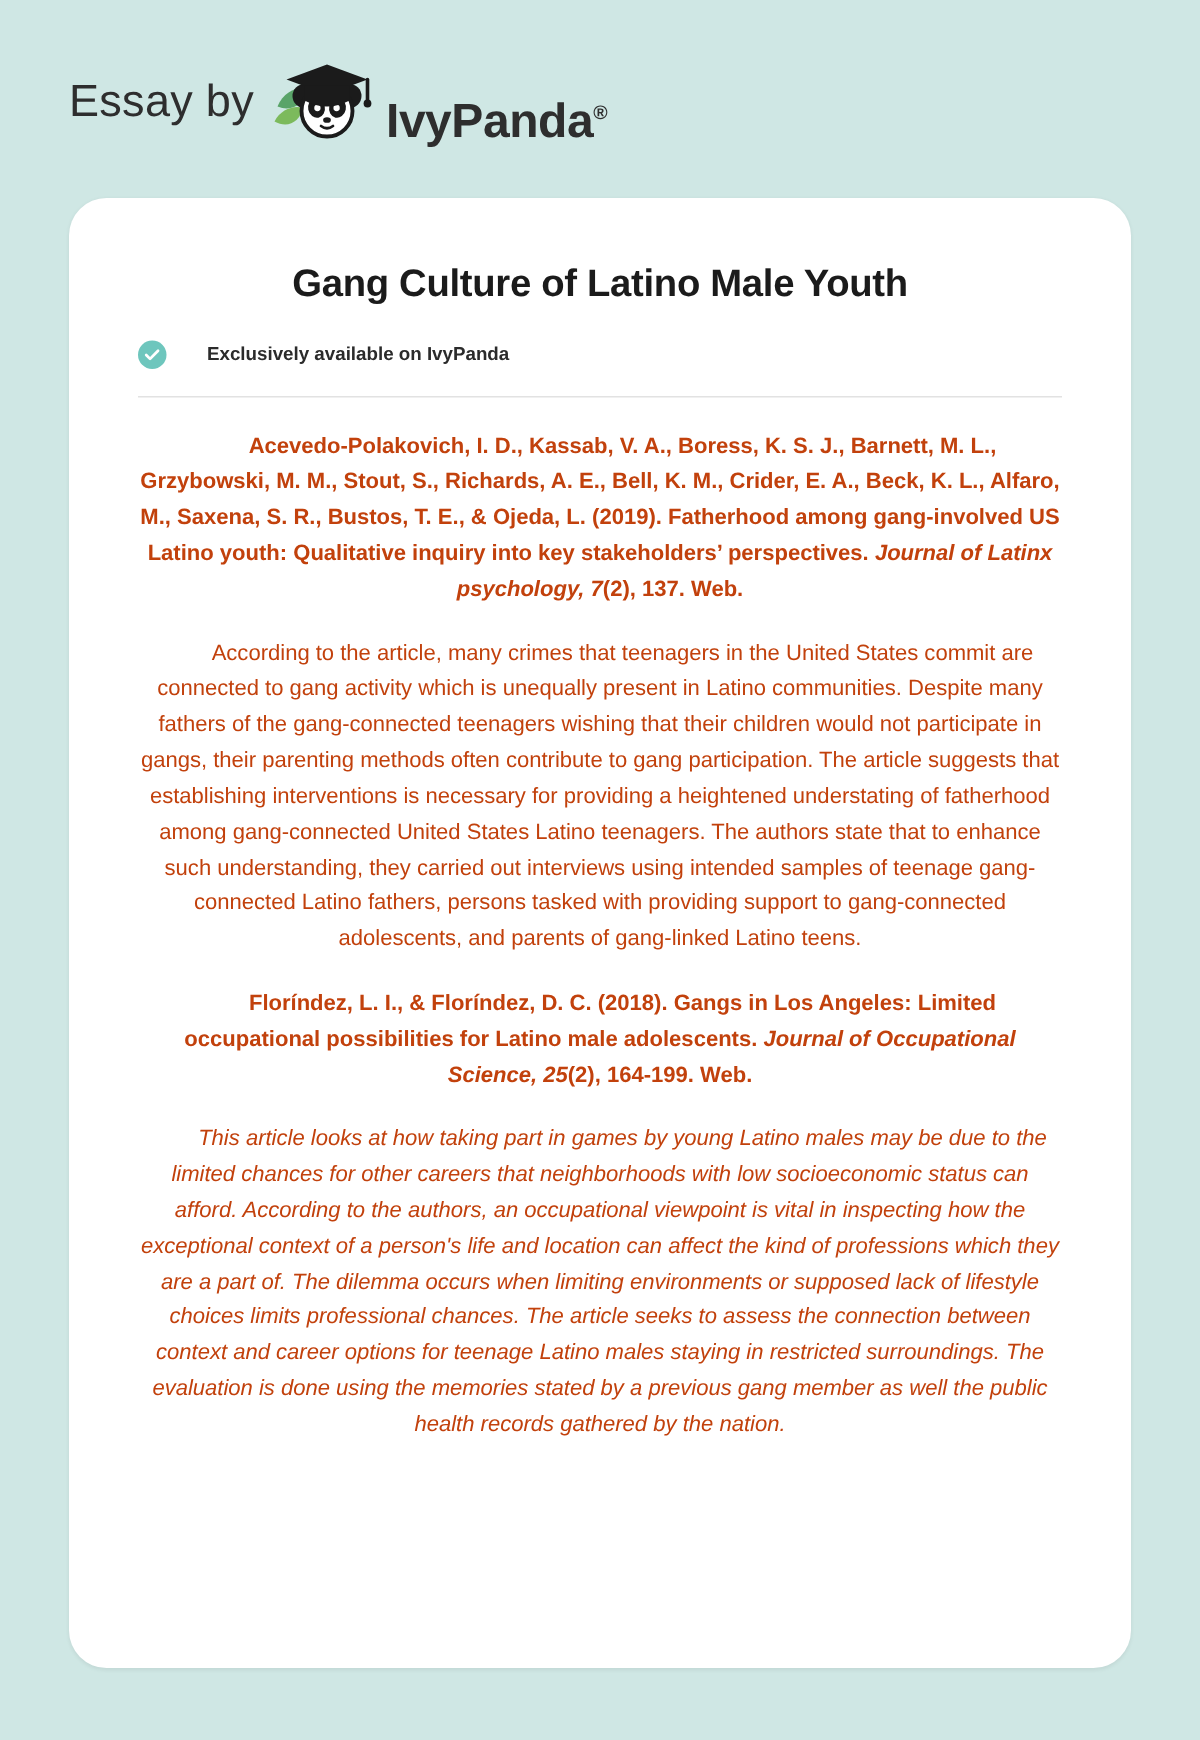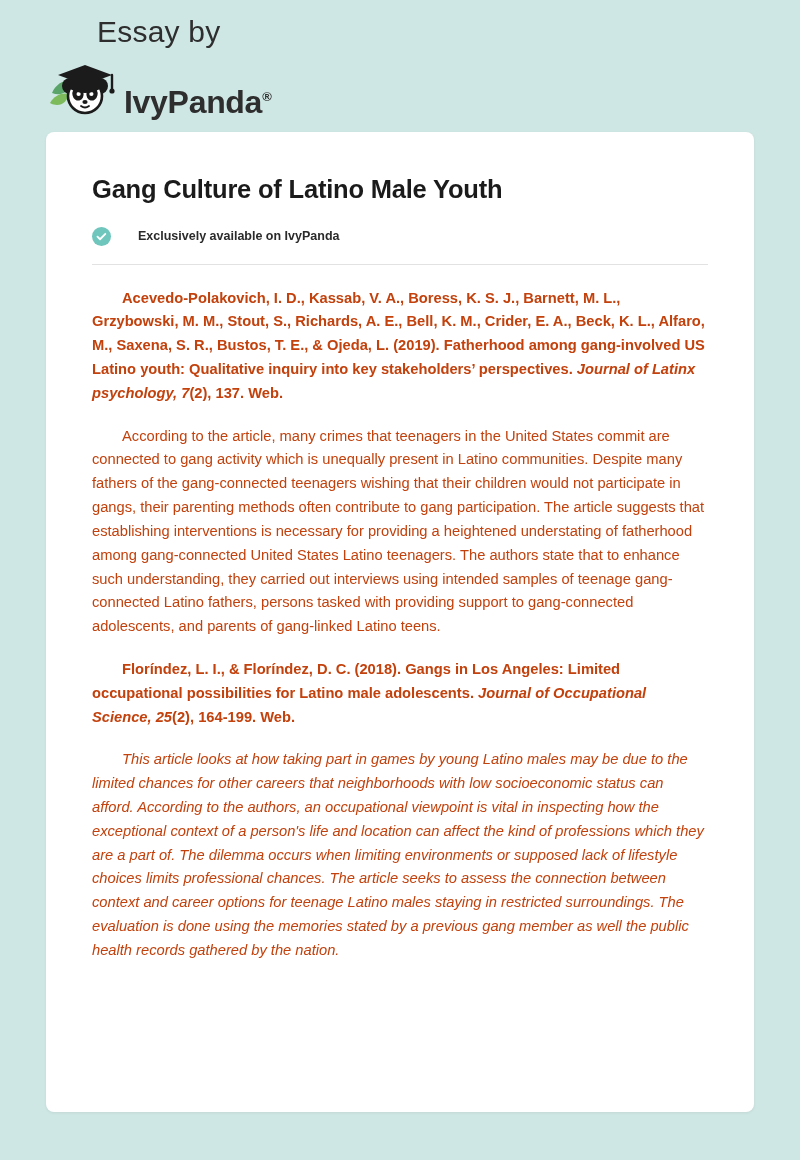--- a/index.html
+++ b/index.html
@@ -27,21 +27,20 @@
     height: 136px;
     display: flex;
     align-items: center;
     padding-left: 46px;
     box-sizing: border-box;
   }
   .brand {
     display: flex;
     align-items: center;
     gap: 10px;
-    flex-direction: column;
   }
   .brand-essay {
     font-size: 30px;
     color: #2e2e2e;
     letter-spacing: 0.2px;
     font-weight: 400;
   }
   .brand-logo {
     display: flex;
     align-items: flex-end;
@@ -68,25 +67,26 @@
   }
 
   
   .card {
     position: absolute;
     left: 46px;
     top: 132px;
     width: 708px;
     height: 980px;
     background: #ffffff;
-    border-radius: 8px;
+    border-radius: 25px;
     box-shadow: 0 1px 3px rgba(0,0,0,0.07);
     box-sizing: border-box;
     padding: 42px 46px 0 46px;
     overflow: hidden;
+    text-align: center;
   }
 
   .doc-title {
     font-size: 25.5px;
     font-weight: 700;
     color: #1b1b1b;
     margin: 0 0 22px 0;
     letter-spacing: -0.2px;
     line-height: 1.2;
   }

